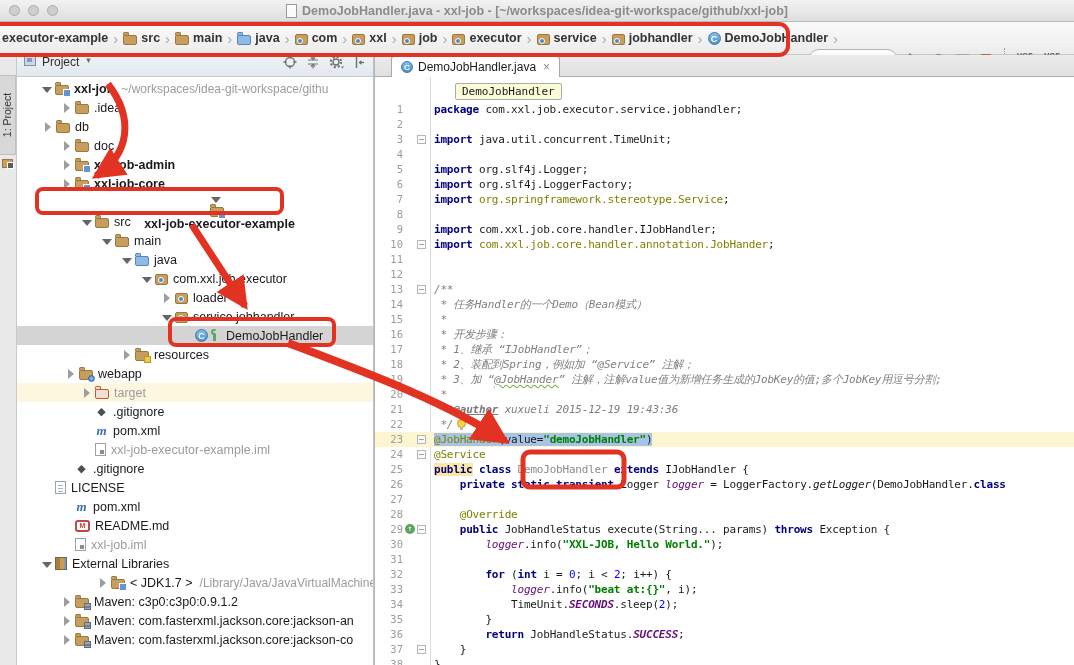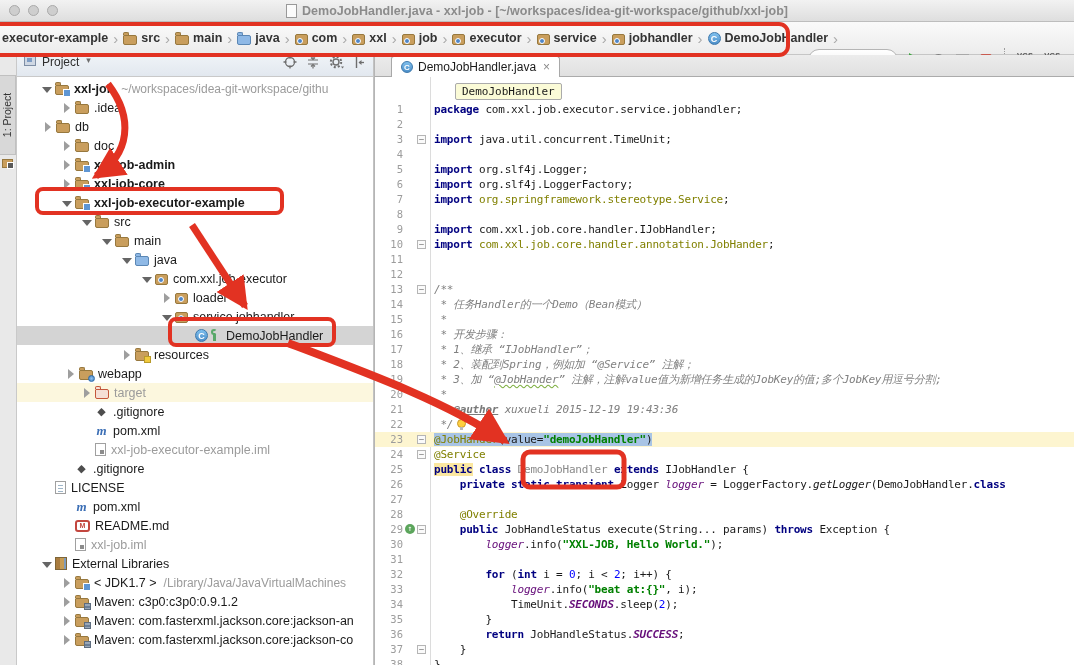--- a/index.html
+++ b/index.html
@@ -288,21 +288,21 @@
     <div class="trow b" style="padding-left: 44px;">
       <span class="arr closed"></span>
       <span class="ic ic-folder badge-mod"></span>
       <span class="lbl">xxl-job-admin</span>
     </div>
     <div class="trow b" style="padding-left: 44px;">
       <span class="arr closed"></span>
       <span class="ic ic-folder badge-mod"></span>
       <span class="lbl">xxl-job-core</span>
     </div>
-    <div class="trow b" style="padding-left: 44px;">
+    <div class="trow b" style="padding-left: 44px; flex-direction: column;">
       <span class="arr open"></span>
       <span class="ic ic-folder badge-mod"></span>
       <span class="lbl">xxl-job-executor-example</span>
     </div>
     <div class="trow" style="padding-left: 64px;">
       <span class="arr open"></span>
       <span class="ic ic-folder"></span>
       <span class="lbl">src</span>
     </div>
     <div class="trow" style="padding-left: 84px;">
@@ -389,21 +389,21 @@
     <div class="trow gray" style="padding-left: 44px;">
       <span class="arr "></span>
       <span class="ic ic-doc ic-iml"></span>
       <span class="lbl">xxl-job.iml</span>
     </div>
     <div class="trow" style="padding-left: 24px;">
       <span class="arr open"></span>
       <span class="ic ic-lib"></span>
       <span class="lbl">External Libraries</span>
     </div>
-    <div class="trow" style="padding-left: 44px;">
+    <div class="trow" style="padding-left: 70px; margin-left: 10px;">
       <span class="arr closed"></span>
       <span class="ic ic-folder badge-mod"></span>
       <span class="lbl">&lt; JDK1.7 &gt;</span>
       <span class="suffix">/Library/Java/JavaVirtualMachines</span>
     </div>
     <div class="trow" style="padding-left: 44px;">
       <span class="arr closed"></span>
       <span class="ic ic-folder badge-bars"></span>
       <span class="lbl">Maven: c3p0:c3p0:0.9.1.2</span>
     </div>

